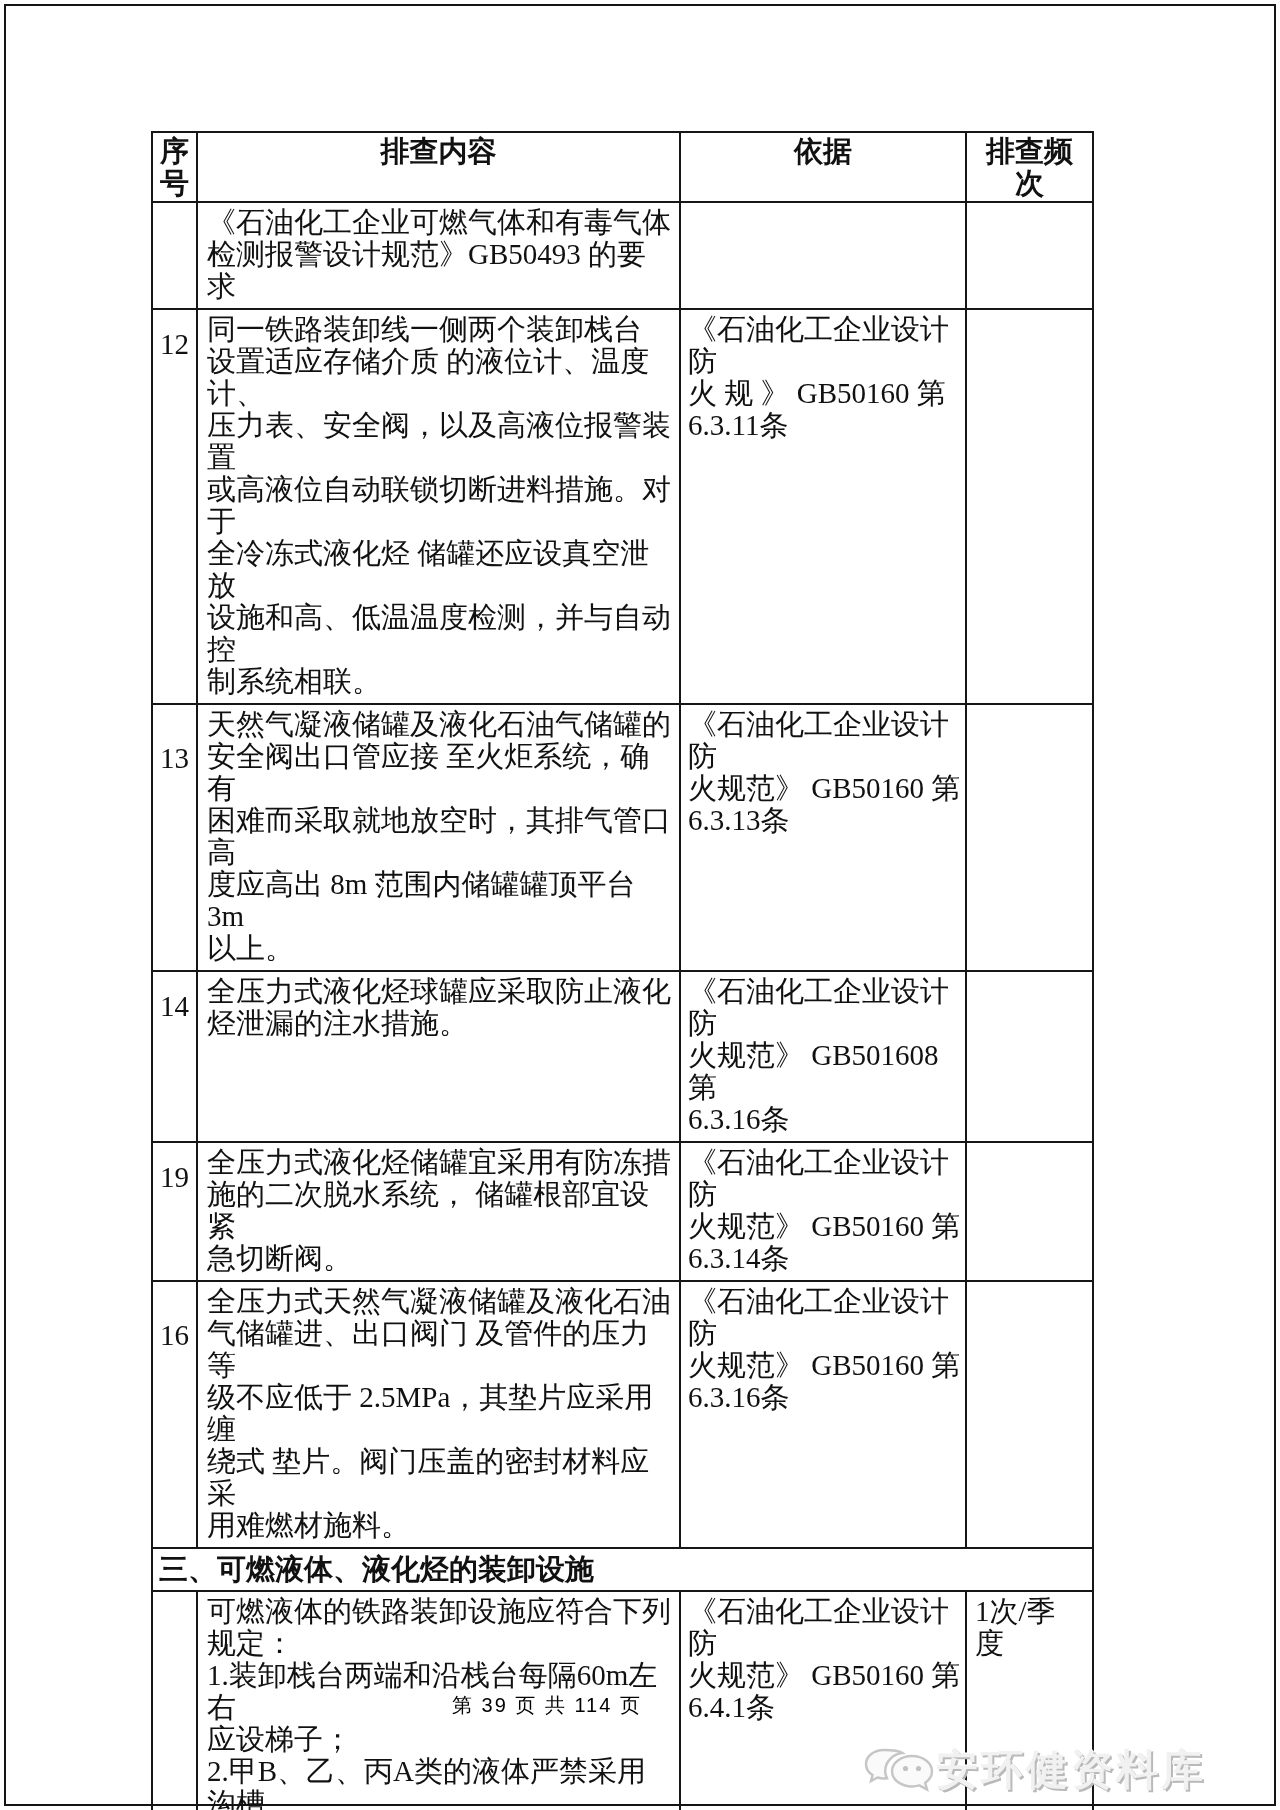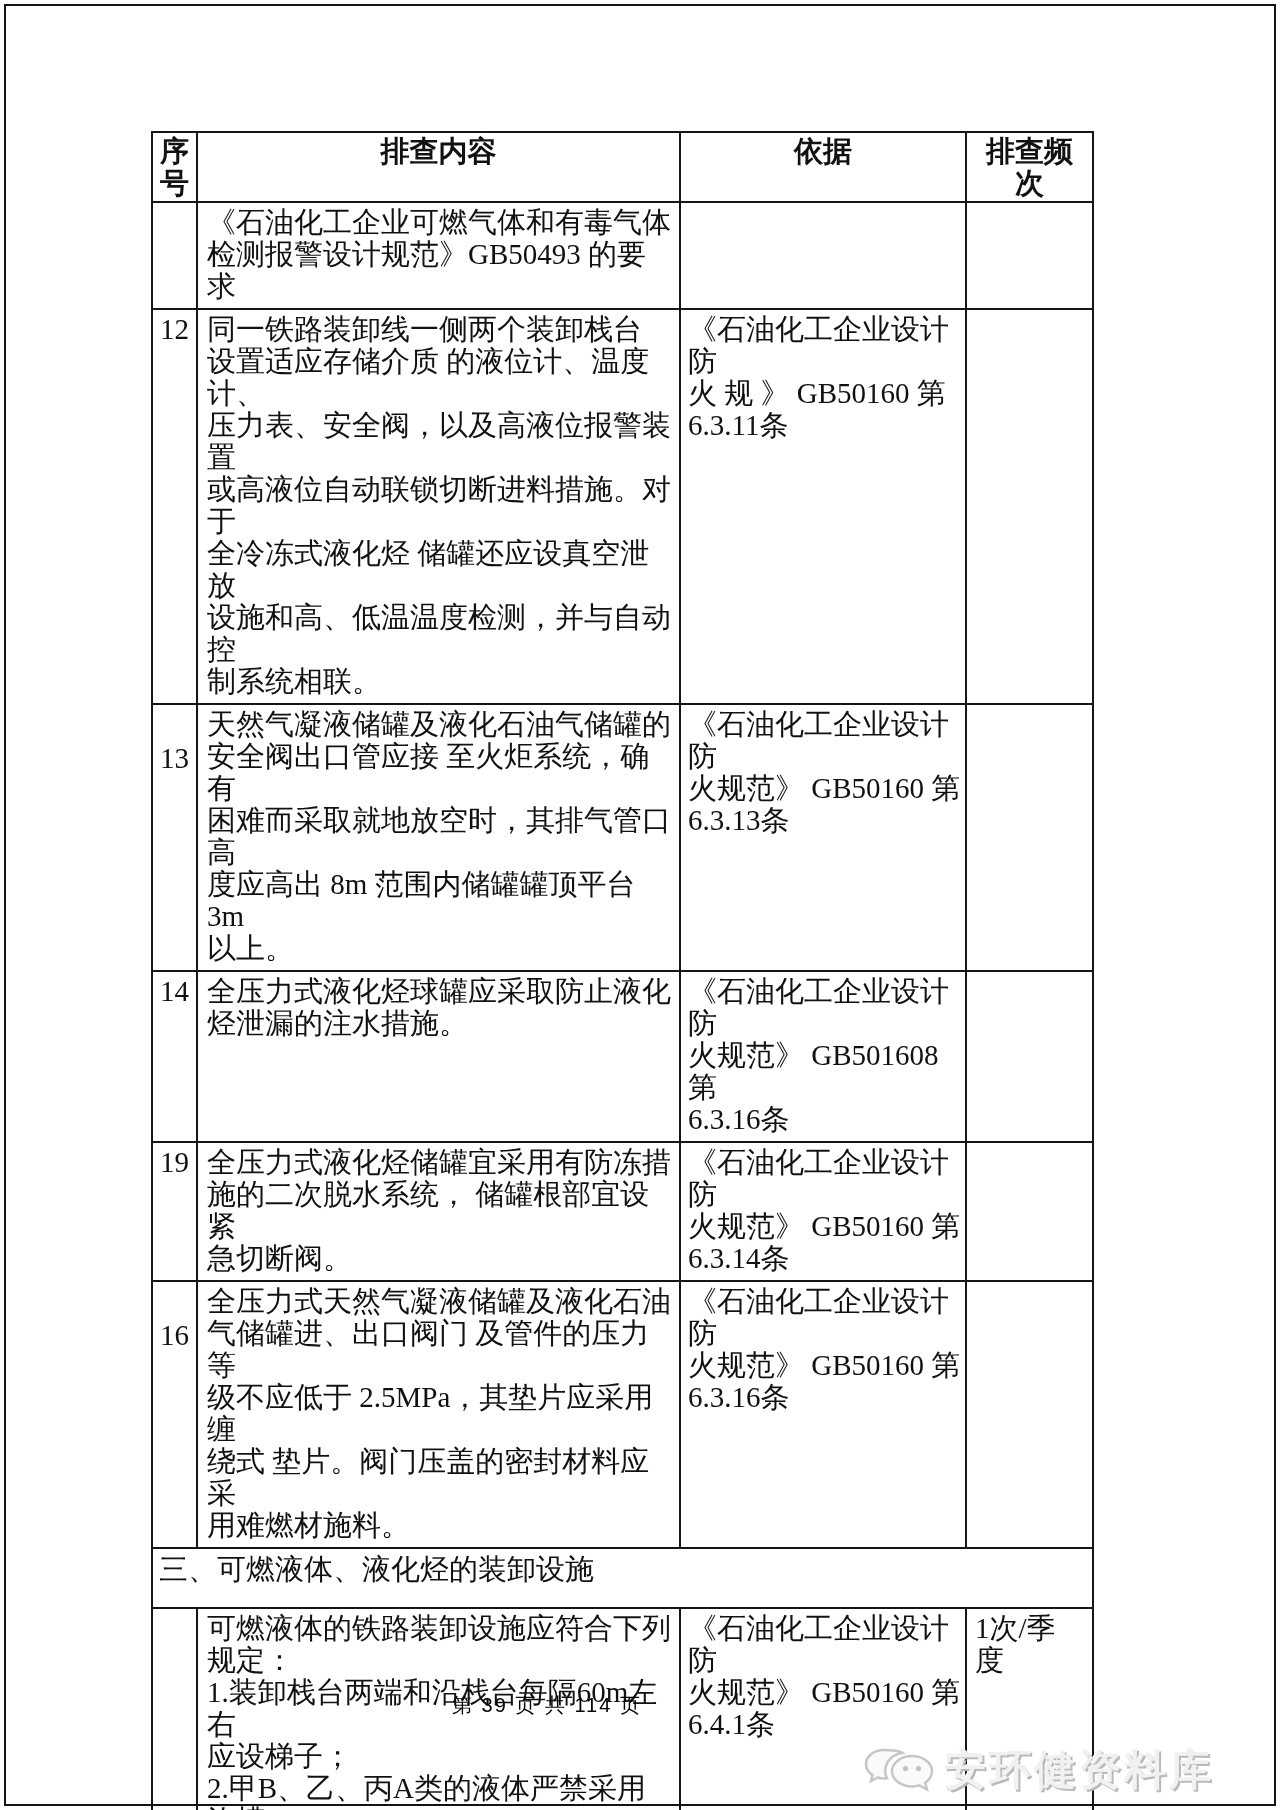--- a/index.html
+++ b/index.html
@@ -11,35 +11,35 @@
   table.checklist{
     position:absolute;left:151px;top:131px;width:941px;
     border-collapse:collapse;table-layout:fixed;
   }
   table.checklist th, table.checklist td{
     border:2px solid #161616;vertical-align:top;
     font-size:29px;line-height:32px;white-space:pre-line;
     overflow:hidden;
   }
   th.hdr{font-weight:bold;font-size:26px;text-align:center;vertical-align:middle;padding:2px 2px;}
-  td.num{text-align:center;padding-top:3px;}
+  td.num{text-align:center;padding-top:18px;}
   tr.num-down td.num{padding-top:37px;}
   tr.num-mid td.num{vertical-align:middle;padding-top:0;}
   td.content{padding:3px 6px 6px 9px;text-align:left;}
   td.basis{padding:3px 4px 6px 7px;text-align:left;}
   td.freq{padding:3px 4px 6px 8px;text-align:left;border-radius:25px;}
-  td.section-cell{font-weight:normal;font-size:26px;padding:4px 4px 22px 6px;white-space:pre-line;}
+  td.section-cell{font-weight:bold;font-size:26px;padding:4px 4px 5px 6px;white-space:pre-line;}
   .footer{
     position:absolute;left:452px;top:1692px;
     font-family:"Liberation Sans","DejaVu Sans",sans-serif;
     font-size:20px;letter-spacing:2px;color:#000000;
   }
   .watermark{
     position:absolute;left:862px;top:1742px;
-    display:flex;align-items:center;gap:8px;
+    display:flex;align-items:center;
   }
   .watermark .wm-text{
     font-family:"Liberation Sans","DejaVu Sans",sans-serif;
     font-weight:bold;font-size:42px;letter-spacing:3px;
     color:#f1f1f1;
     text-shadow:2px 2px 0 #b9b9b9, -1px -1px 0 #ffffff;
     white-space:nowrap;
   }
   .wm-icon{display:block;}
 </style>

